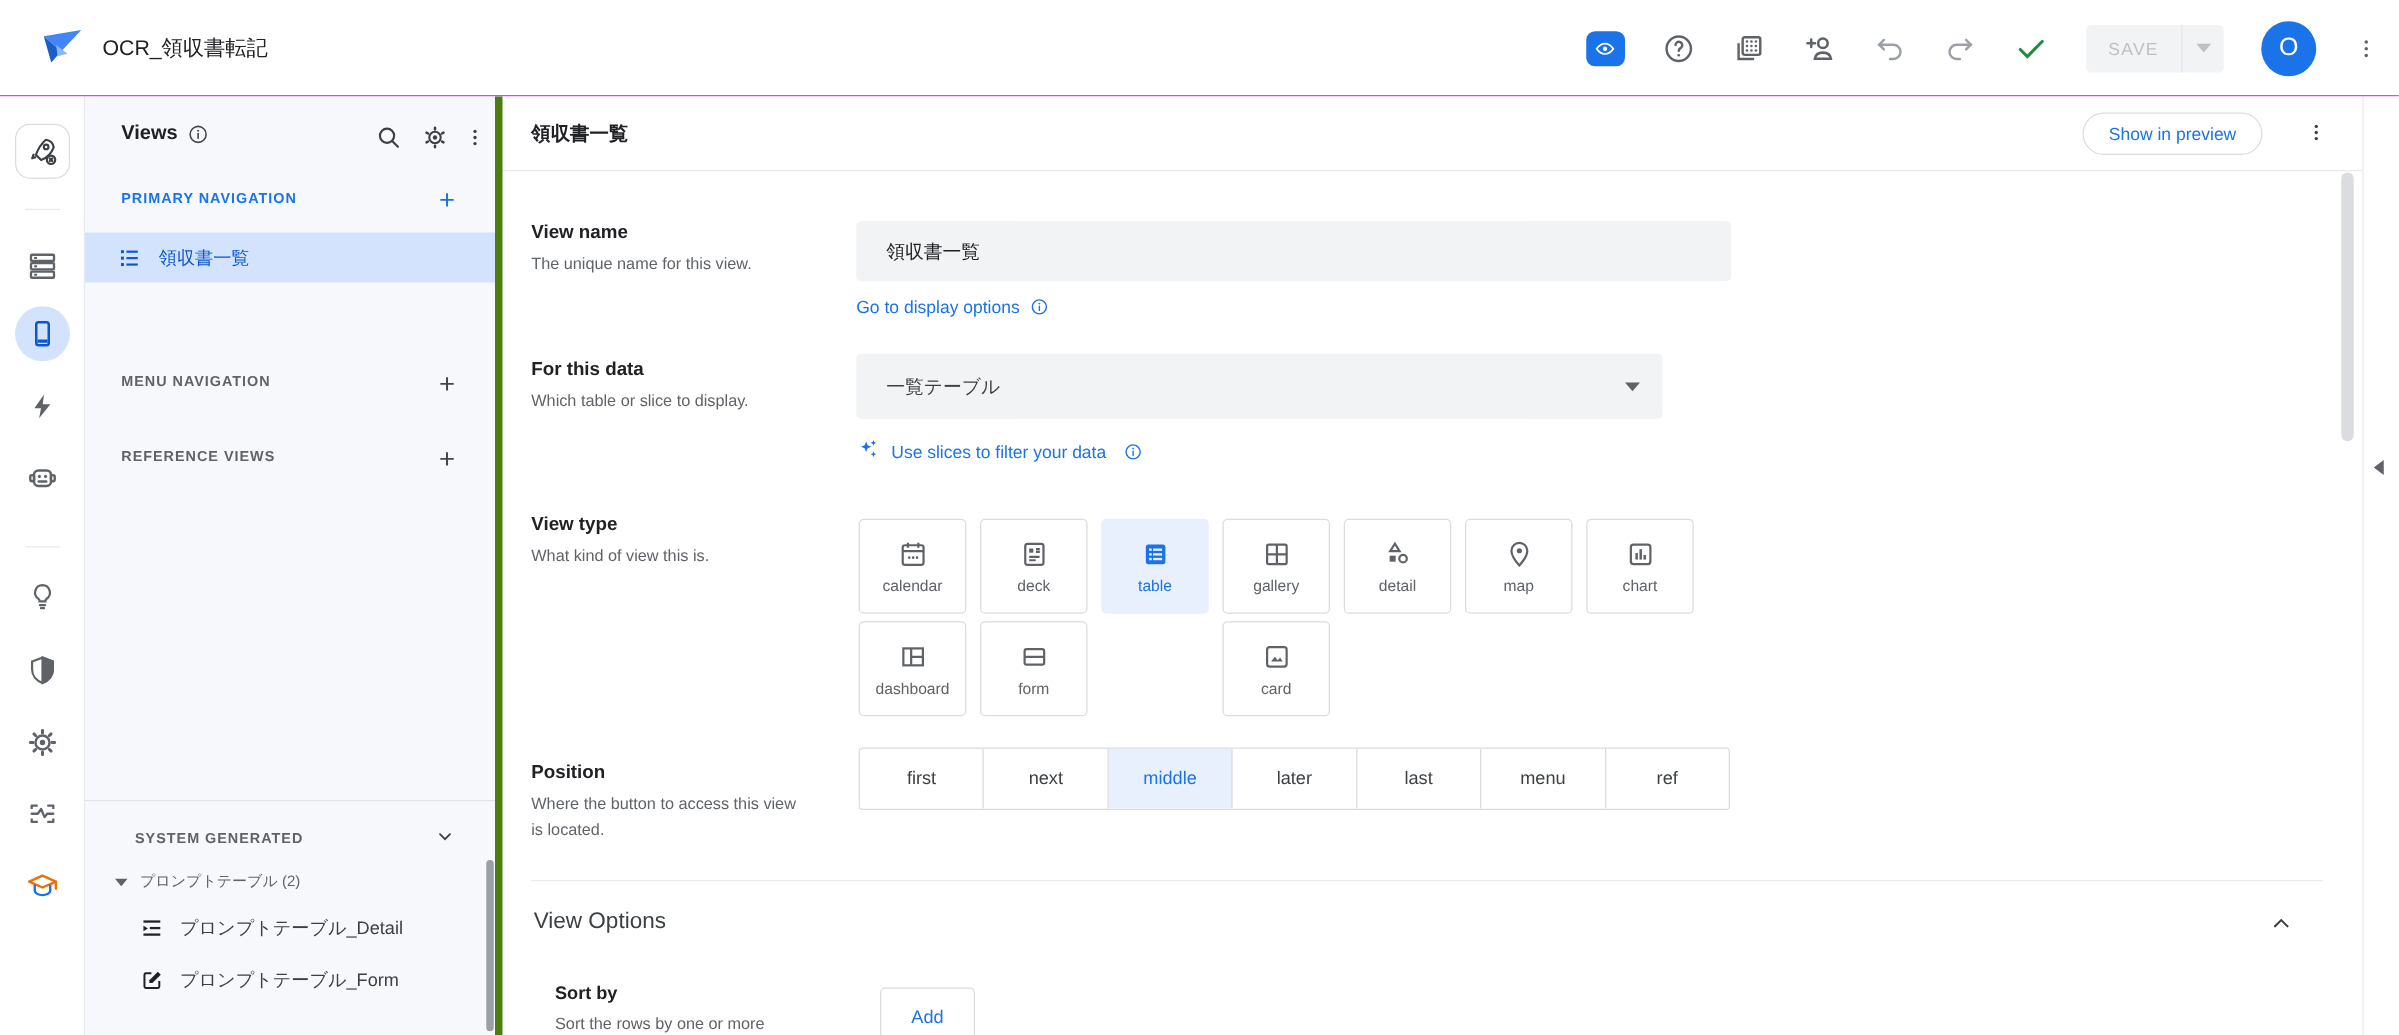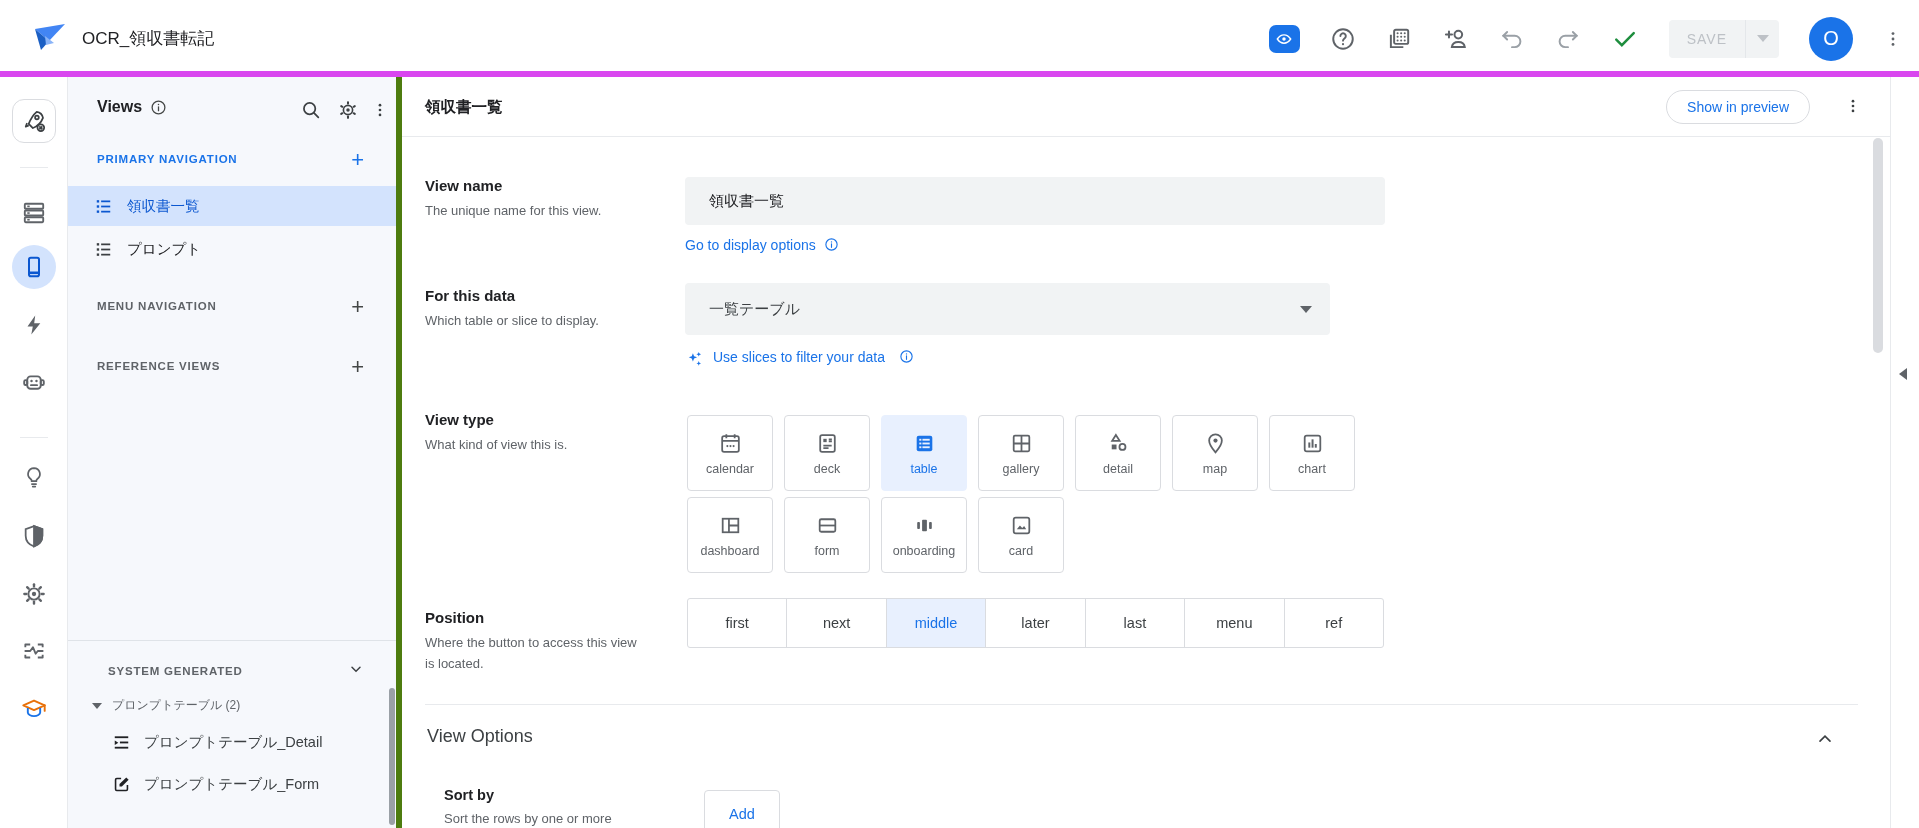--- a/index.html
+++ b/index.html
@@ -2,21 +2,21 @@
 <html><head>
 <meta charset="utf-8">
 <style>
   * { box-sizing: border-box; margin:0; padding:0; }
   html,body { width:1919px; height:828px; overflow:hidden; background:#fff;
     font-family:"Liberation Sans", sans-serif; color:#202124; }
   svg { display:block; }
 
   
   .topbar { position:absolute; left:0; top:0; width:1919px; height:77px; background:#fff;
-    border-bottom:6px solid #d946ef; z-index:10; }
+    border-bottom:1px solid #d946ef; z-index:10; }
   .logo { position:absolute; left:32px; top:22px; }
   .app-title { position:absolute; left:82px; top:27px; font-size:17px; color:#202124; }
   .tb-right { position:absolute; right:16px; top:0; height:77px; display:flex; align-items:center; gap:30px; }
   .tb-icon { cursor:pointer; }
   .preview-box { width:31px; height:28px; background:#1a73e8; border-radius:7px; display:flex; align-items:center; justify-content:center; }
   .save-btn { display:flex; height:38px; background:#f1f3f4; border-radius:4px; align-items:center; }
   .save-main { padding:0 18px; font-size:14px; letter-spacing:1px; font-weight:400; color:#bdc1c6; }
   .save-caret { width:34px; height:38px; border-left:1px solid #e4e7ea; display:flex; align-items:center; justify-content:center; }
   .caret-down { width:0; height:0; border-left:6px solid transparent; border-right:6px solid transparent; border-top:7px solid #bdc1c6; }
   .avatar { width:44px; height:44px; border-radius:50%; background:#1a73e8; color:#fff; font-size:20px;
@@ -56,21 +56,21 @@
   .main-kebab { position:absolute; right:28px; top:18px; cursor:pointer; }
   .content { position:absolute; top:60px; left:0; right:0; bottom:0; }
 
   .f-label { position:absolute; font-size:15px; font-weight:700; color:#202124; }
   .f-desc { position:absolute; font-size:13px; color:#5f6368; line-height:1.6; }
   .f-input { position:absolute; left:283px; width:700px; height:48px; background:#f1f3f4; border:none; border-radius:4px;
     font-size:15px; color:#202124; padding:0 24px; font-family:"Liberation Sans",sans-serif; }
   .f-select { position:absolute; left:283px; width:645px; height:52px; background:#f1f3f4; border-radius:4px;
     display:flex; align-items:center; padding:0 24px; font-size:15px; color:#3c4043; cursor:pointer; }
   .sel-caret { position:absolute; right:18px; width:0; height:0; border-left:6px solid transparent; border-right:6px solid transparent; border-top:7px solid #5f6368; }
-  .blue-link { position:absolute; display:flex; align-items:flex-start; gap:8px; font-size:14px; color:#1a73e8; cursor:pointer; }
+  .blue-link { position:absolute; display:flex; align-items:flex-end; gap:8px; font-size:14px; color:#1a73e8; cursor:pointer; }
 
   .vt-btn { position:absolute; width:86px; height:76px; border:1px solid #dadce0; border-radius:4px; background:#fff;
     display:flex; flex-direction:column; align-items:center; justify-content:center; gap:6px; cursor:pointer; }
   .vt-btn span { font-size:12.5px; color:#5f6368; }
   .vt-btn.selected { background:#e8f0fe; border-color:#e8f0fe; }
   .vt-btn.selected span { color:#1a73e8; }
 
   .seg-wrap { position:absolute; left:285px; top:461px; width:697px; height:50px; display:flex;
     border:1px solid #dadce0; border-radius:3px; overflow:hidden; background:#fff; }
   .seg { flex:1 1 0; display:flex; align-items:center; justify-content:center; font-size:14.5px; color:#3c4043;
@@ -329,33 +329,20 @@
           <rect x="3.5" y="10.5" width="3" height="3"></rect>
           <rect x="3.5" y="17" width="3" height="3"></rect>
       <rect x="9" y="4.4" width="11.5" height="2.2"></rect>
           <rect x="9" y="10.9" width="11.5" height="2.2"></rect>
           <rect x="9" y="17.4" width="11.5" height="2.2"></rect>
         </g>
     </svg>
     <span>領収書一覧</span>
   </div>
 
-  <div class="nav-row" style="top:152px;">
-    <svg width="19" height="19" viewBox="0 0 24 24">
-      <g fill="#3c4043">
-          <rect x="3.5" y="4" width="3" height="3"></rect>
-          <rect x="3.5" y="10.5" width="3" height="3"></rect>
-          <rect x="3.5" y="17" width="3" height="3"></rect>
-      <rect x="9" y="4.4" width="11.5" height="2.2"></rect>
-          <rect x="9" y="10.9" width="11.5" height="2.2"></rect>
-          <rect x="9" y="17.4" width="11.5" height="2.2"></rect>
-        </g>
-    </svg>
-    <span>プロンプト</span>
-  </div>
 
   <div class="sec-row" style="top:219px;">
     <div class="sec-label">MENU NAVIGATION</div>
     <div class="sec-plus">+</div>
   </div>
 
   <div class="sec-row" style="top:279px;">
     <div class="sec-label">REFERENCE VIEWS</div>
     <div class="sec-plus">+</div>
   </div>
@@ -524,30 +511,20 @@
       </svg>
       <span>dashboard</span>
     </div>
     <div class="vt-btn" style="left:382px; top:360px;">
       <svg width="25" height="25" viewBox="0 0 24 24" fill="none" stroke="#5f6368" stroke-width="1.7">
         <rect x="4.5" y="6" width="15" height="12" rx="1.5"></rect>
           <path d="M4.5 12h15"></path>
       </svg>
       <span>form</span>
     </div>
-    <div class="vt-btn" style="left:479px; top:360px;">
-      <svg width="25" height="25" viewBox="0 0 24 24">
-        <g fill="#5f6368">
-            <rect x="9.7" y="6.5" width="4.6" height="11" rx="0.8"></rect>
-            <rect x="5" y="8.7" width="2.6" height="6.6" rx="0.8"></rect>
-            <rect x="16.4" y="8.7" width="2.6" height="6.6" rx="0.8"></rect>
-          </g>
-      </svg>
-      <span>onboarding</span>
-    </div>
     <div class="vt-btn" style="left:576px; top:360px;">
       <svg width="25" height="25" viewBox="0 0 24 24" fill="none" stroke="#5f6368" stroke-width="1.7">
         <rect x="4.5" y="4.5" width="15" height="15" rx="2"></rect>
         <path d="M7.5 15.5l3-3.6 2.2 2.6 1.8-2.1 2 3.1z" fill="#5f6368" stroke="none"></path>
       </svg>
       <span>card</span>
     </div>
 
     <div class="f-label" style="left:23px; top:472px;">Position</div>
     <div class="f-desc" style="left:23px; top:496px; width:215px;">Where the button to access this view is located.</div>

